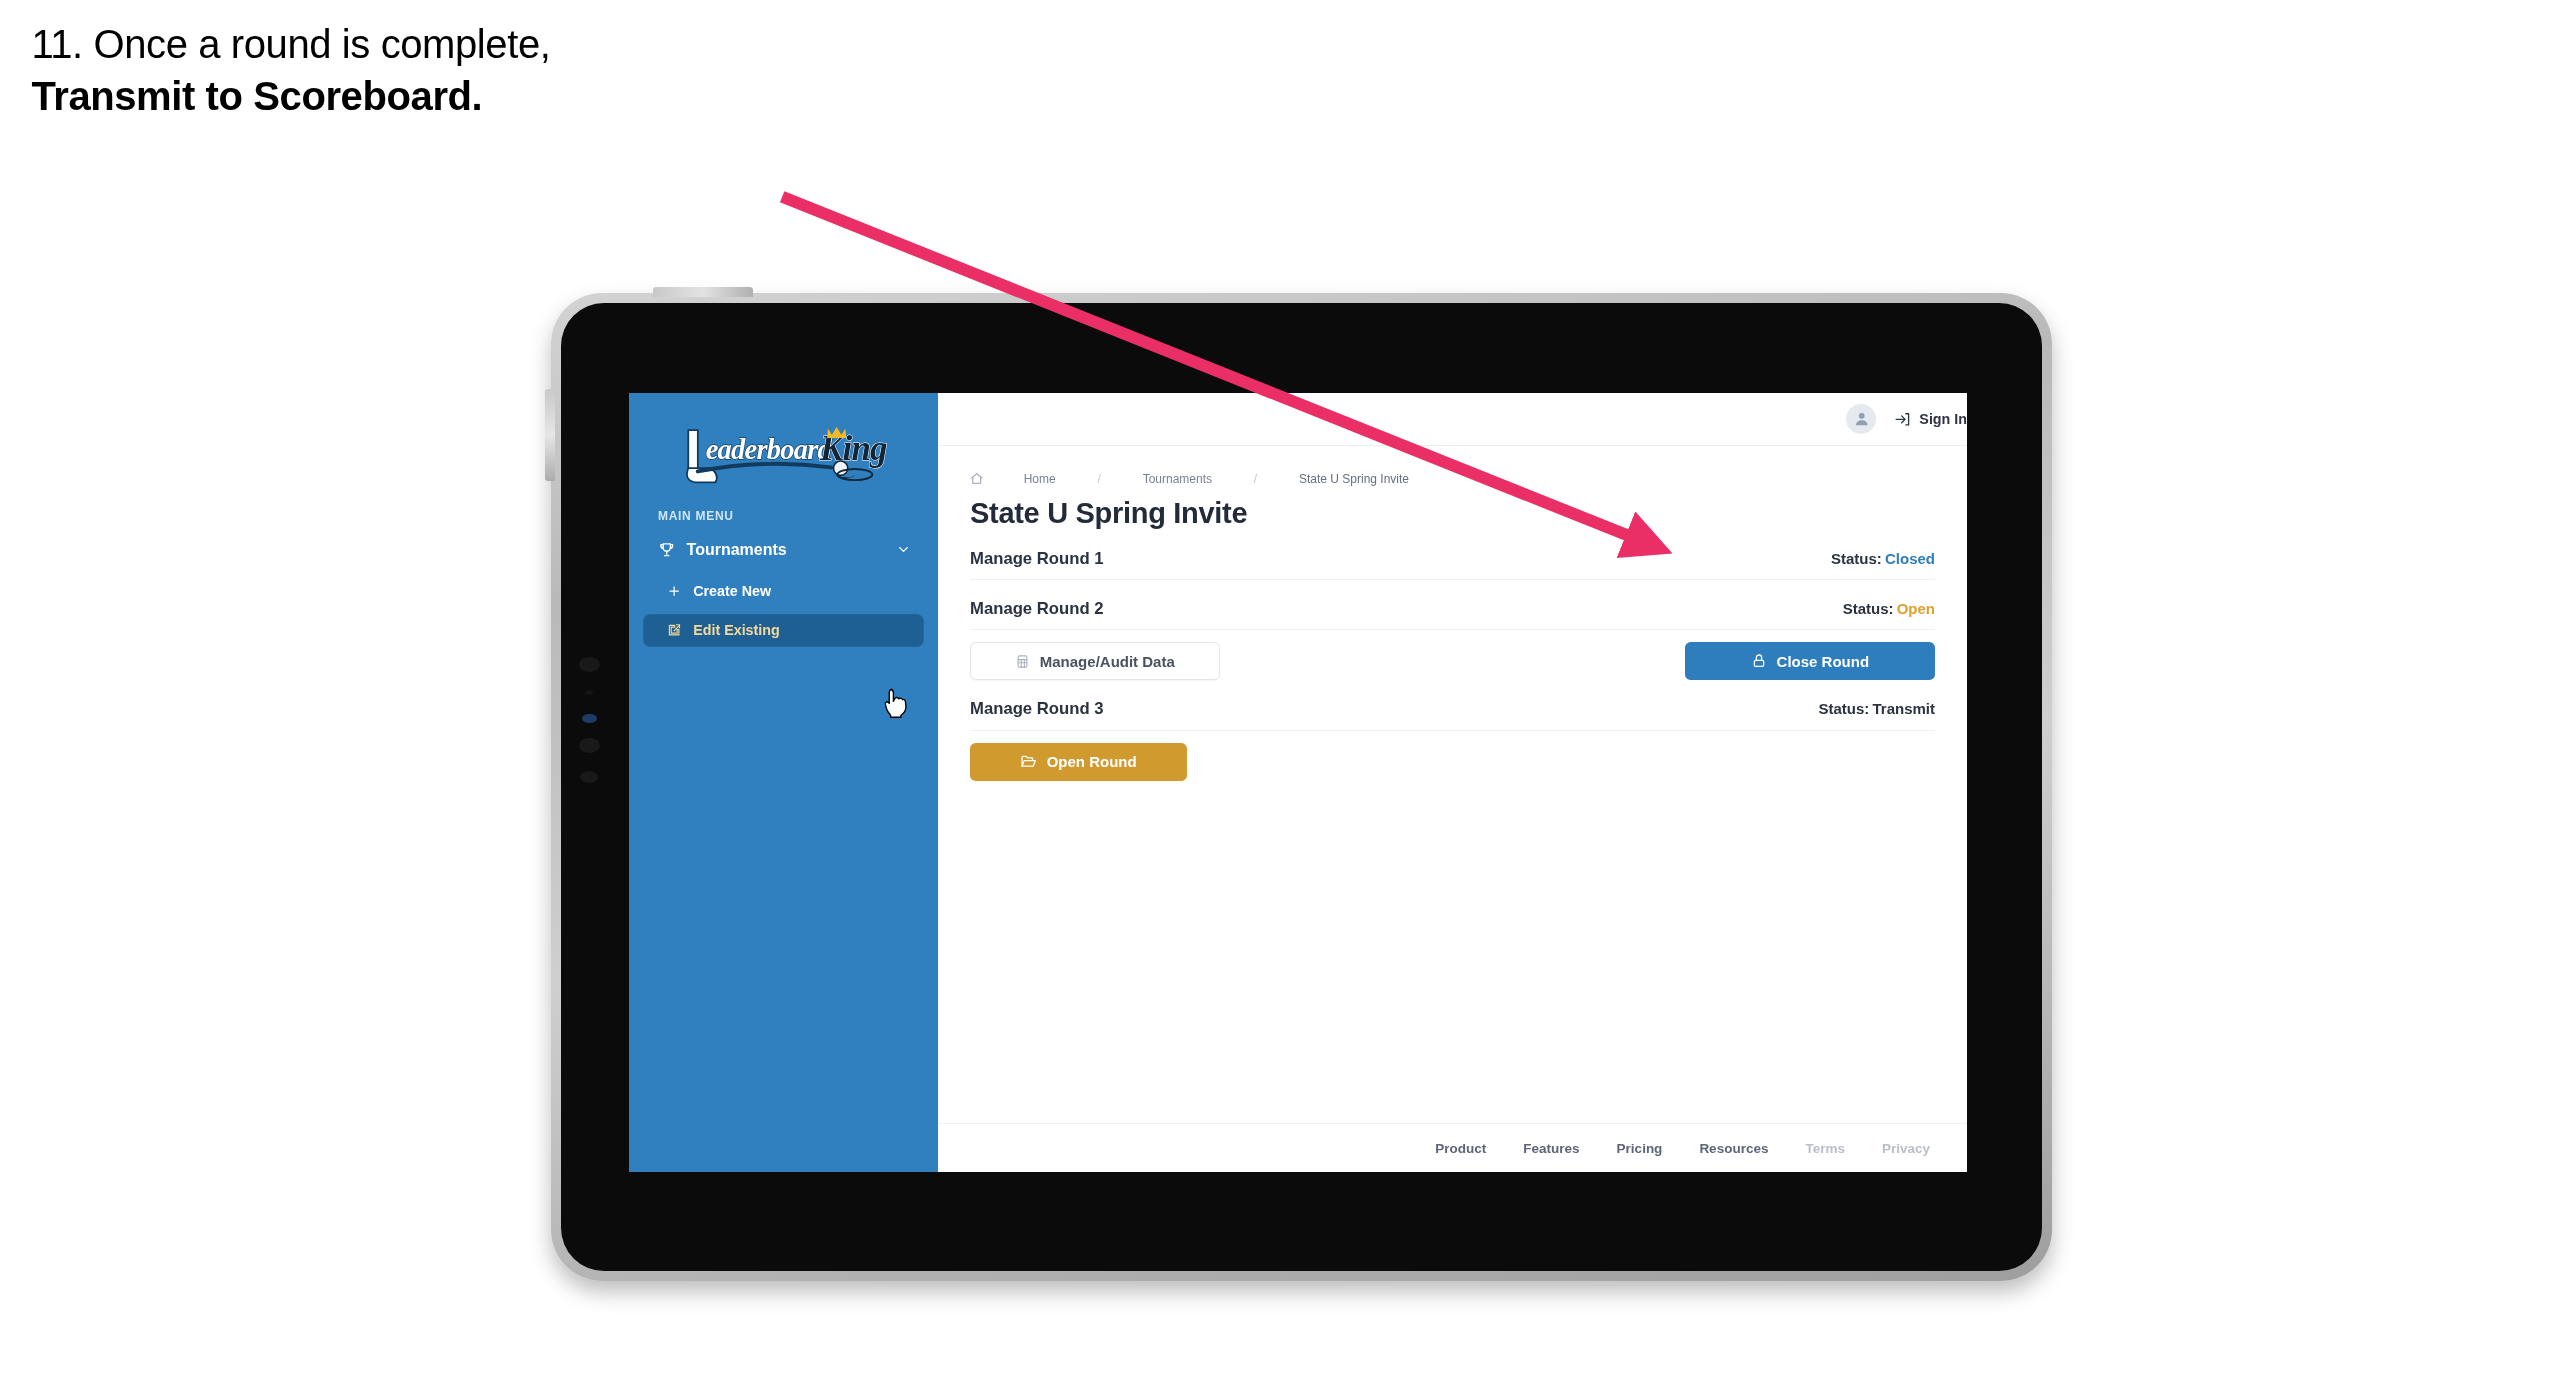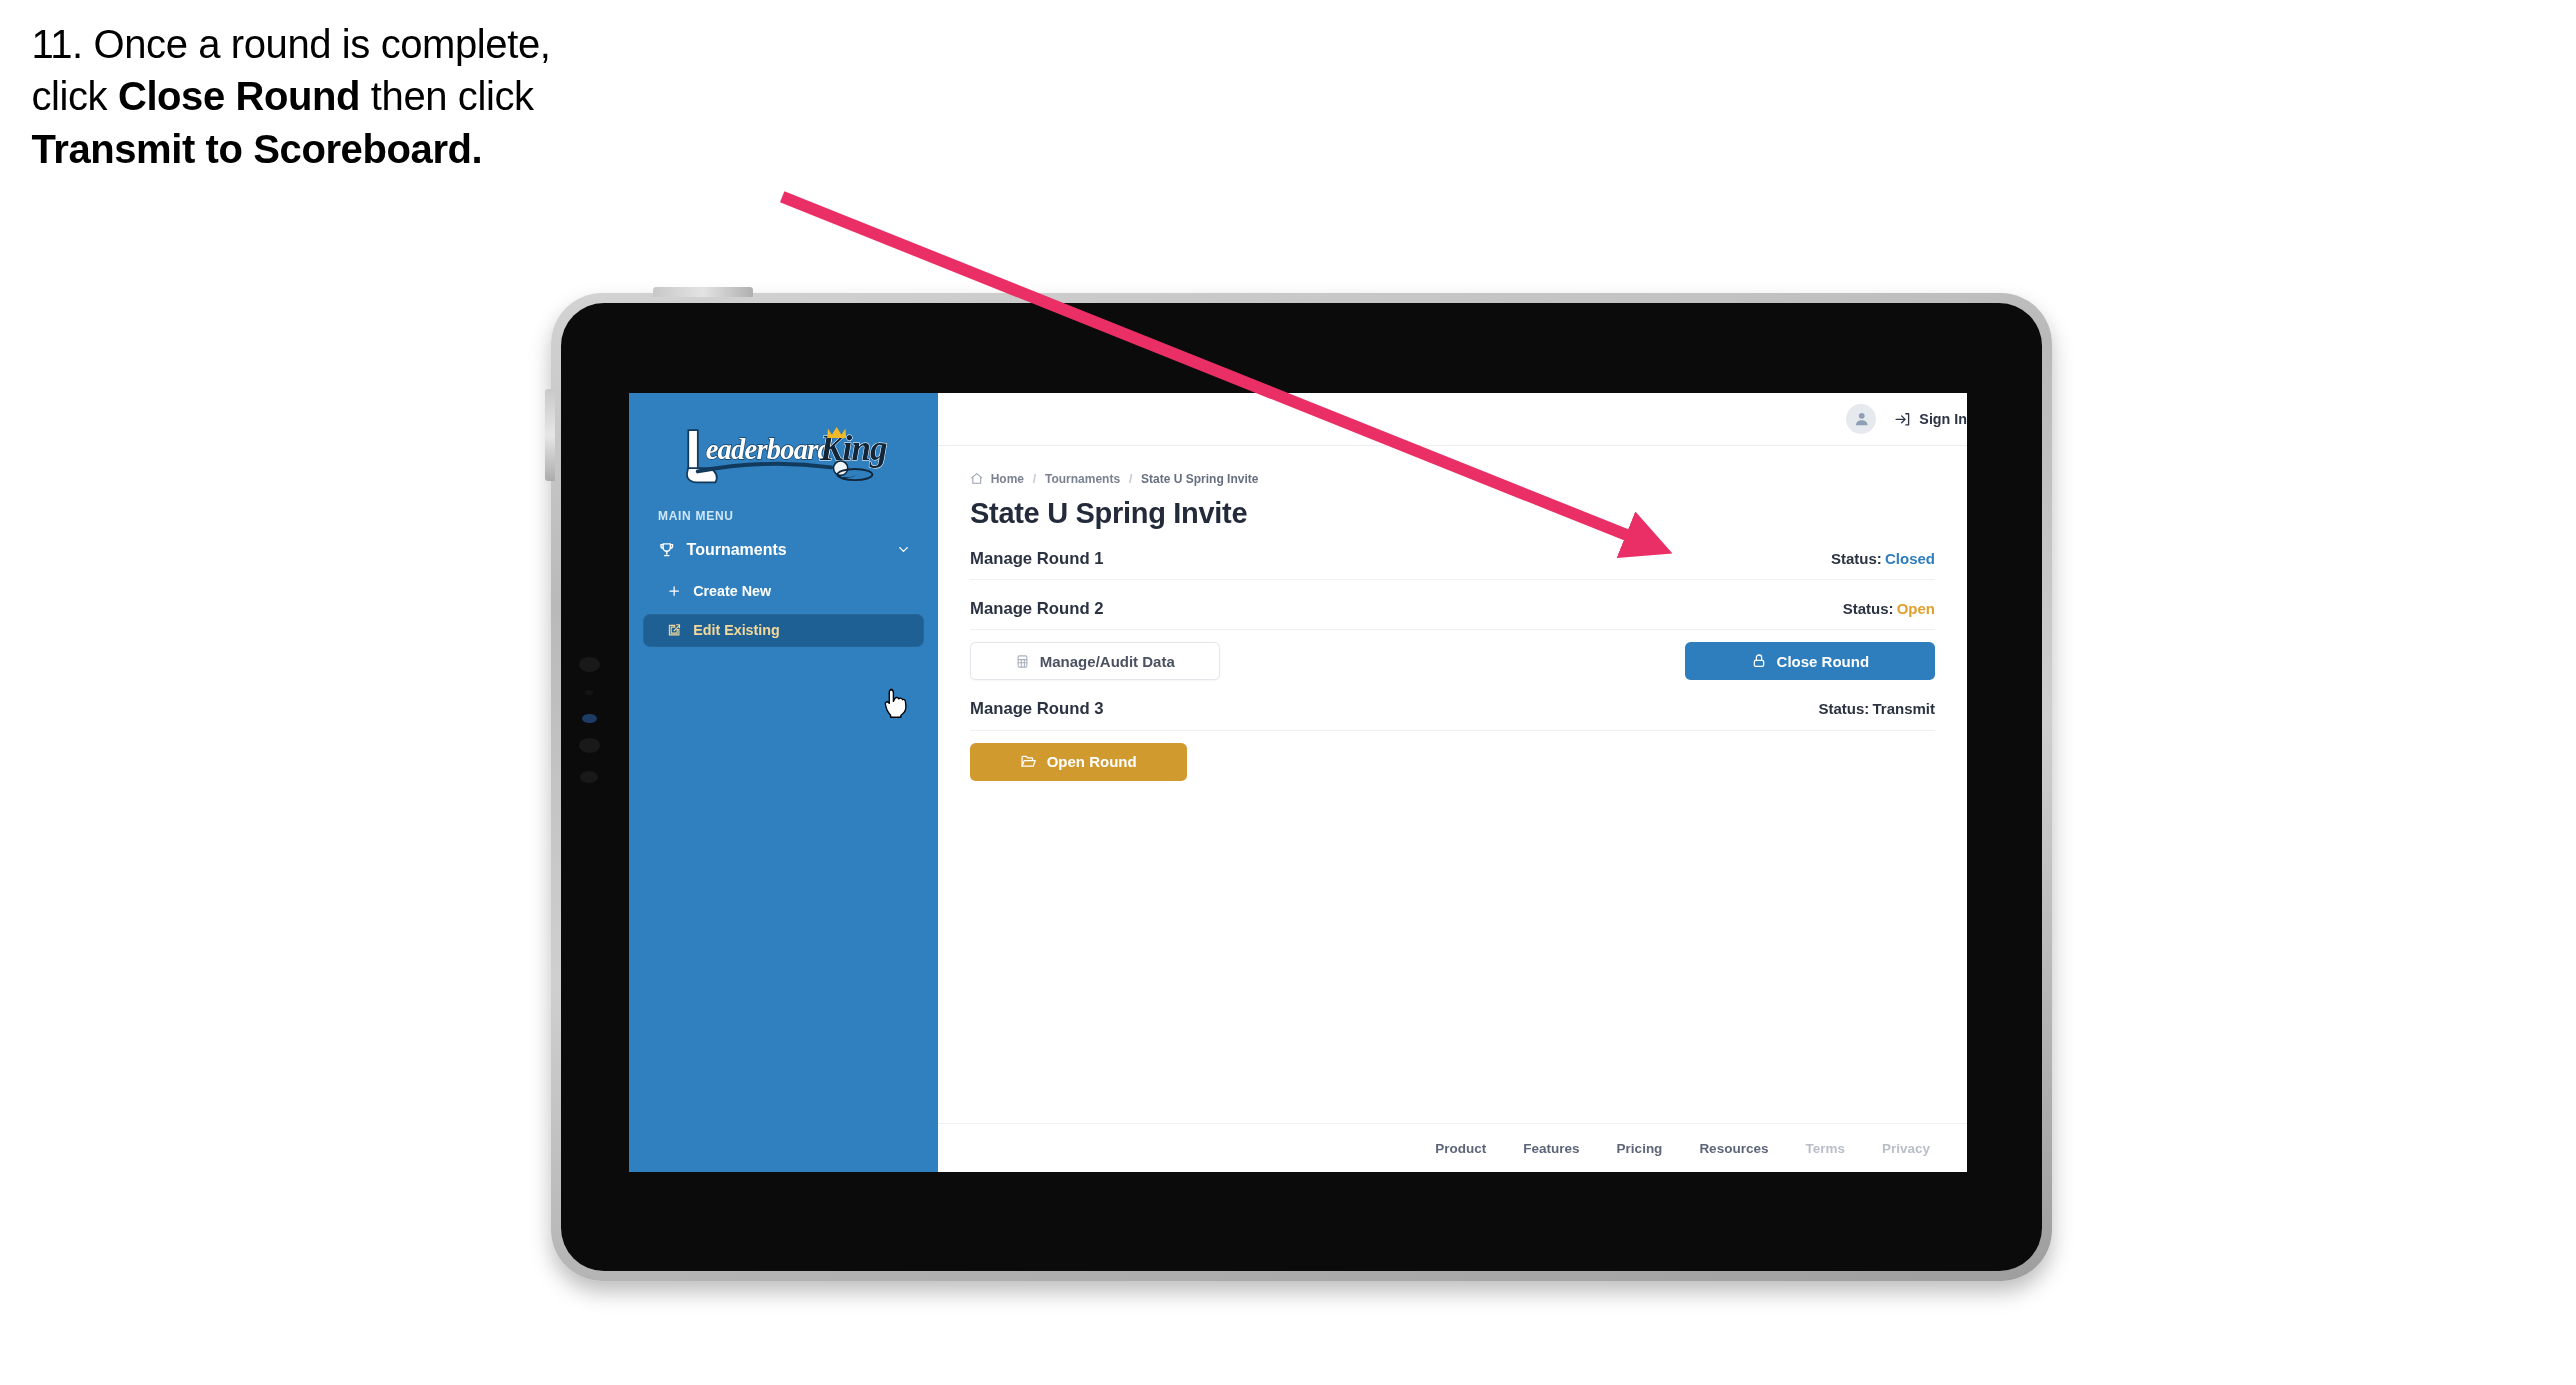--- a/index.html
+++ b/index.html
@@ -211,21 +211,22 @@
     flex: 1 1 auto;
     padding: 25.5px 32px 0 32px;
     box-sizing: border-box;
     min-height: 0;
   }
   .breadcrumb {
     display: flex;
     align-items: center;
     font-size: 12px;
     color: #7a8292;
-    font-weight: 700;
+    font-weight: 400;
+    gap: 33px;
   }
   .breadcrumb .home-ico { margin-right: 7.2px; display:flex; }
   .breadcrumb .sep { margin: 0 8.8px; color: #c3c8d1; }
   .breadcrumb .crumb.last { color: #666f7f; }
 
   .page-title {
     font-size: 29px;
     font-weight: 800;
     color: #232b3a;
     margin: 11px 0 0 0;
@@ -302,23 +303,20 @@
     margin-left: 37px;
     text-decoration: none;
   }
   .footer a.muted { color: #b9bec9; }
 </style>
 </head>
 <body>
 
 <div class="caption">
   <div>11. Once a round is complete,</div>
-  <div>
-    <span>click </span><b>Close Round</b><span> then click</span>
-  </div>
   <div>
     <b>Transmit to Scoreboard.</b>
   </div>
 </div>
 
 <div class="tablet-frame">
   <div class="tablet-topbtn"></div>
   <div class="tablet-sidebtn"></div>
   <div class="tablet-bezel">
     <div class="bezel-dot d1"></div>

